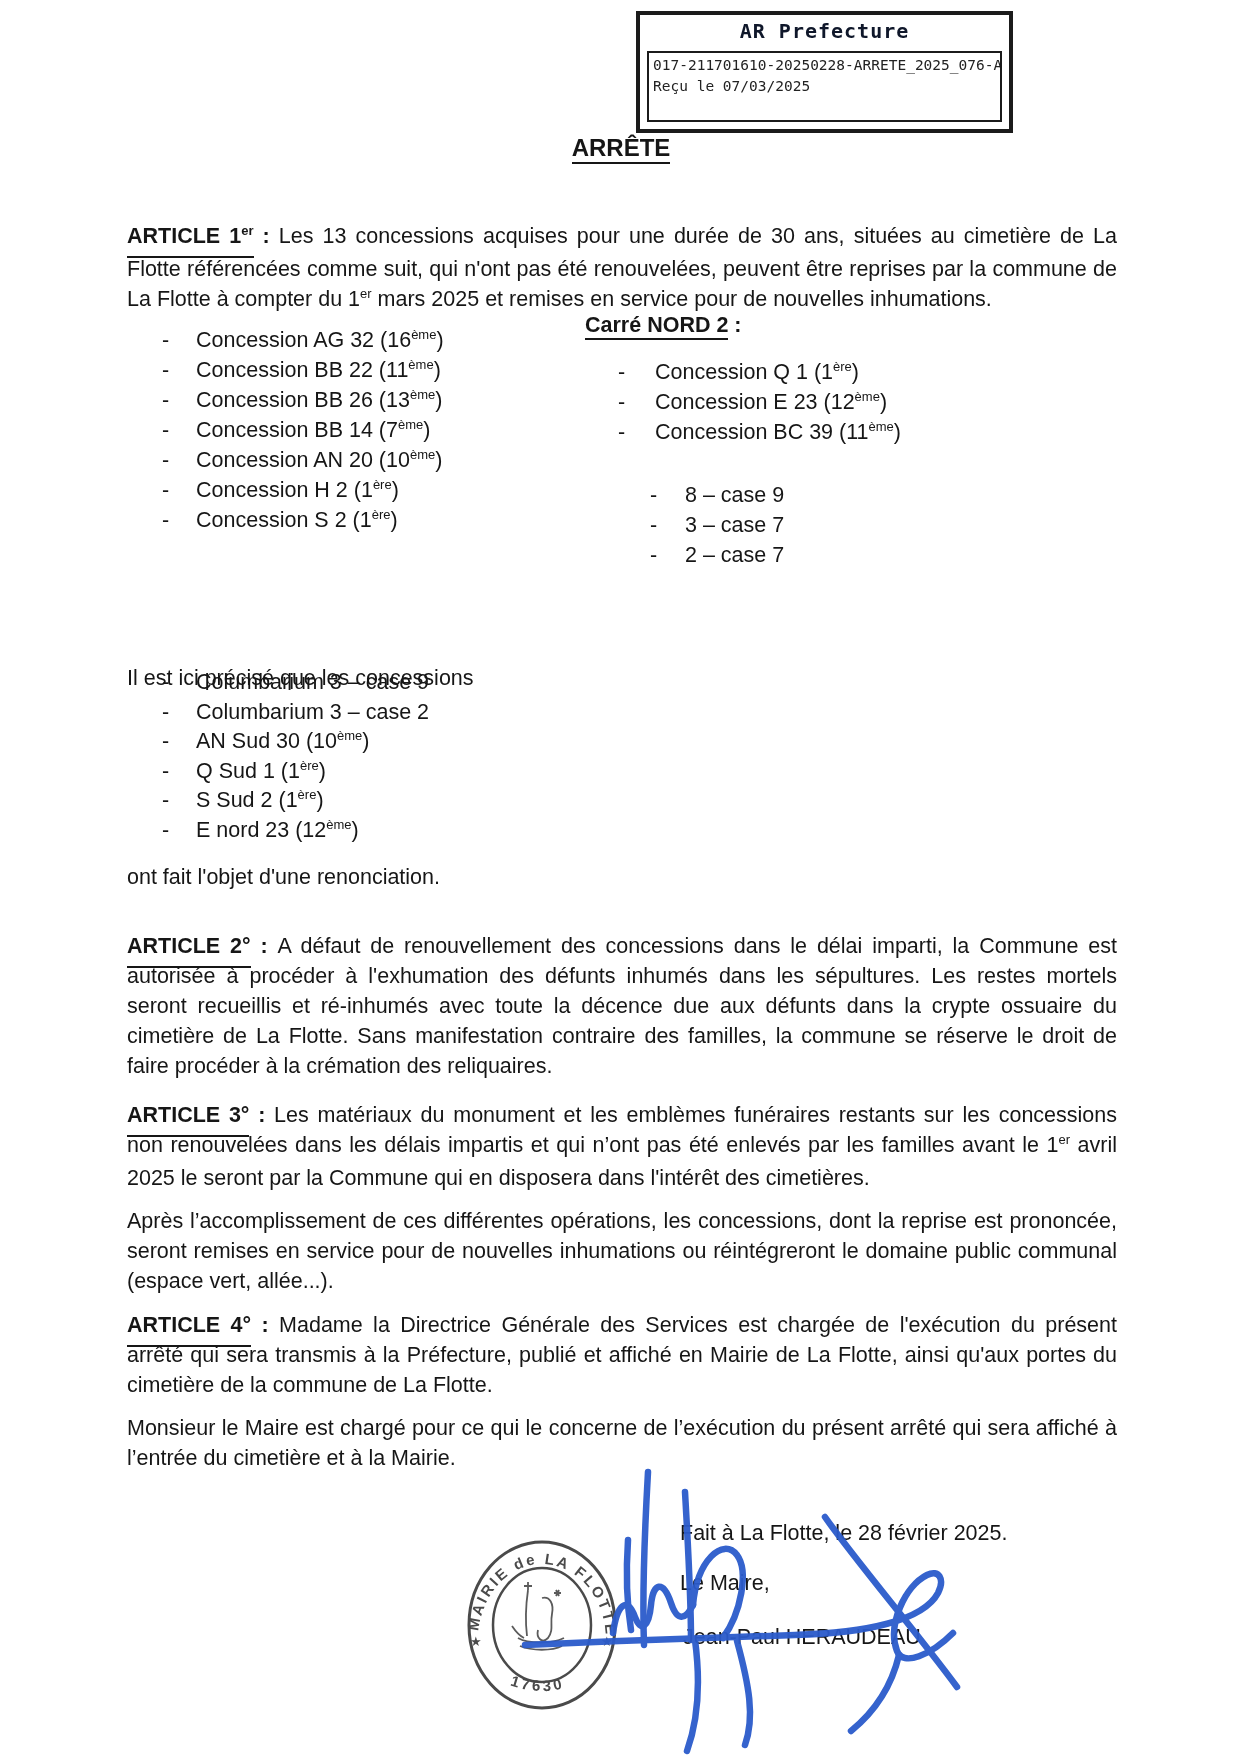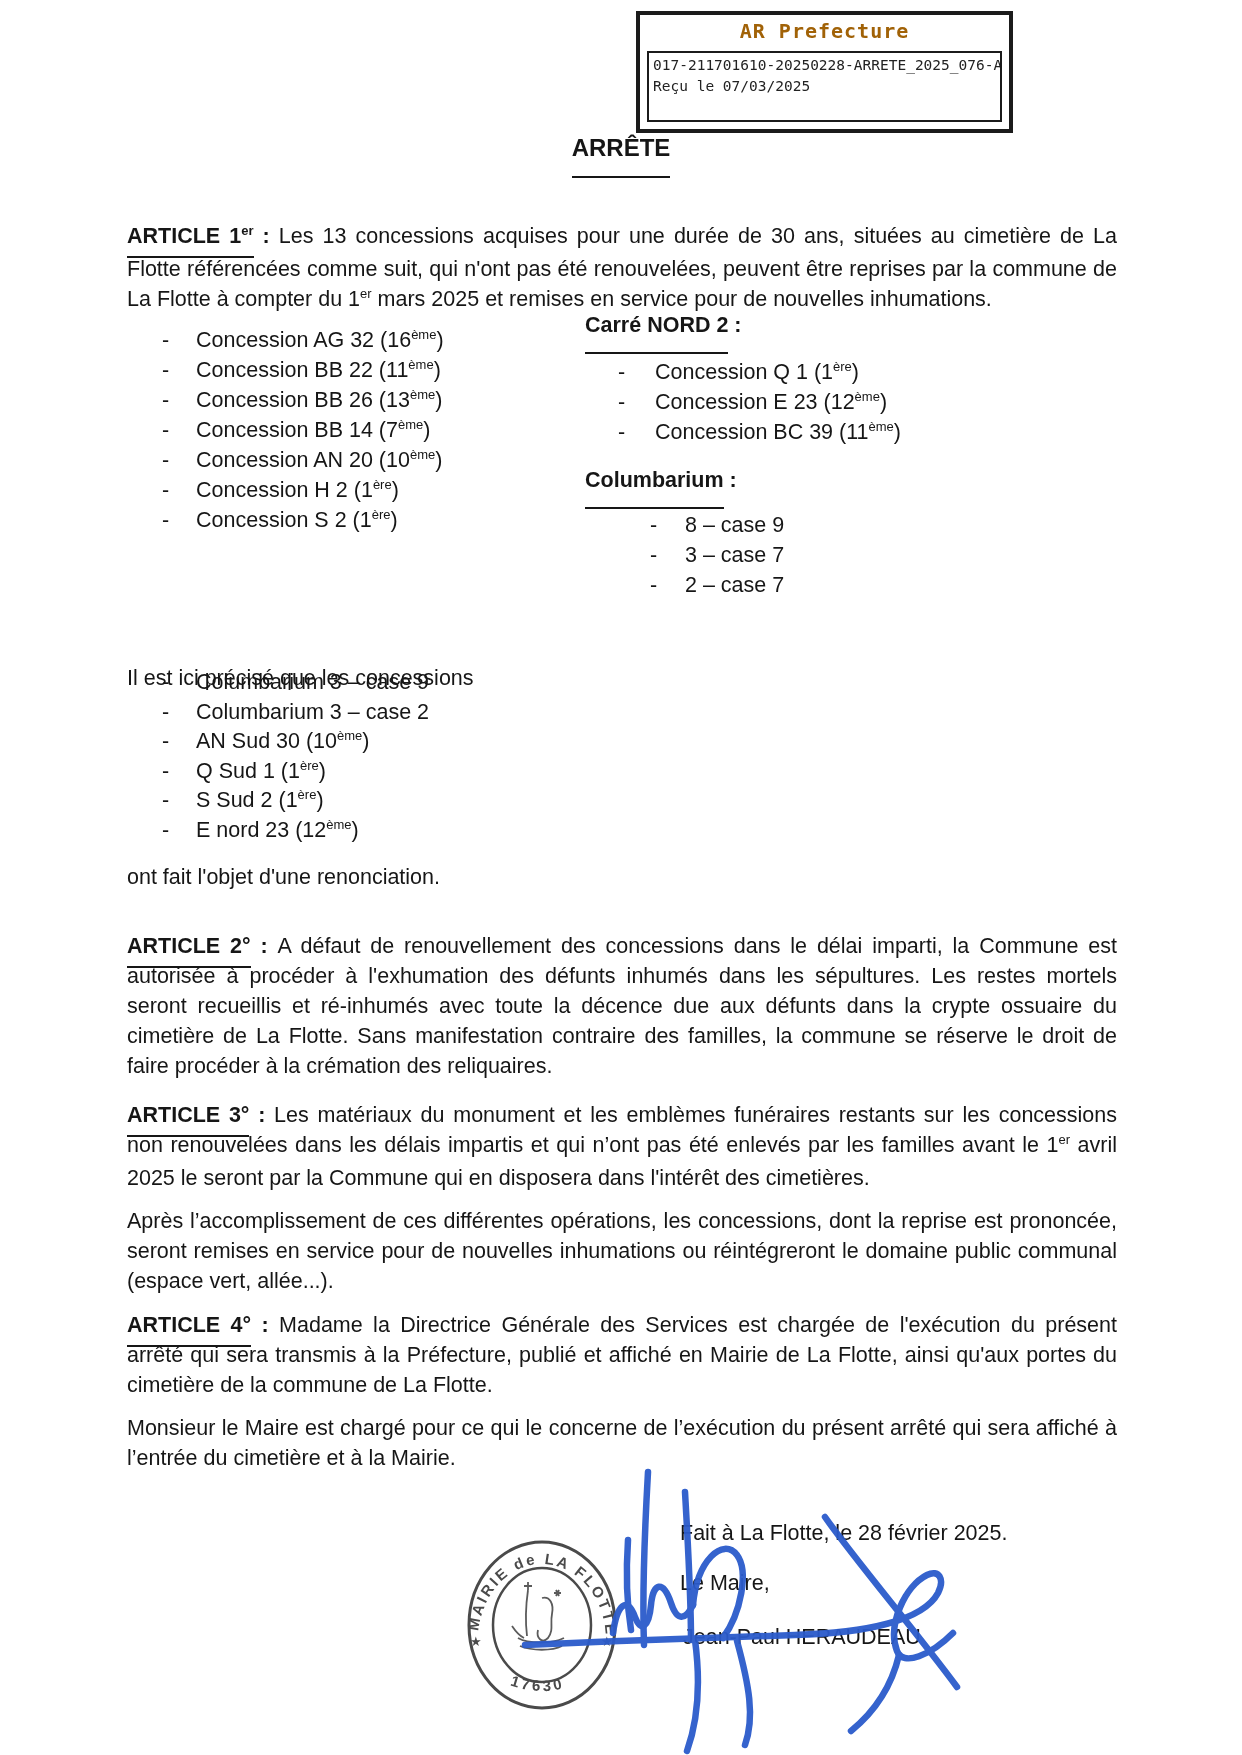--- a/index.html
+++ b/index.html
@@ -2,30 +2,30 @@
 <html><head>
 <meta charset="utf-8">
 <style>
   html,body{margin:0;padding:0;background:#ffffff;}
   .page{position:relative;width:1242px;height:1755px;background:#fff;
         font-family:"Liberation Sans",sans-serif;color:#161616;overflow:hidden;}
   .para{position:absolute;left:127px;width:990px;font-size:21.5px;line-height:30px;
         text-align:justify;}
   .single{position:absolute;left:127px;font-size:21.5px;line-height:30px;}
   .bold{font-weight:700;}
-  .u{border-bottom:2px solid currentColor;padding-bottom:15px;}
+  .u{border-bottom:2px solid currentColor;padding-bottom:1px;}
   .art-label{font-weight:700;border-bottom:2px solid currentColor;padding-bottom:8px;}
   sup.s{font-size:13px;font-weight:inherit;position:relative;top:-8px;vertical-align:baseline;}
   .doc-title{position:absolute;left:0;top:134px;width:1242px;text-align:center;
              font-size:24px;font-weight:700;}
   
   .stamp{position:absolute;left:636px;top:11px;width:377px;height:122px;
          border:4px solid #1b1b1b;background:#fff;box-sizing:border-box;}
   .stamp-title{text-align:center;font-family:"DejaVu Sans Mono",monospace;font-weight:700;
-               font-size:20px;letter-spacing:1px;margin-top:4px;color:#a16207;}
+               font-size:20px;letter-spacing:1px;margin-top:4px;color:#0f172a;}
   .stamp-inner{position:absolute;left:7px;right:7px;top:36px;bottom:7px;
                border:2.5px solid #1b1b1b;padding:2px 4px;
                font-family:"DejaVu Sans Mono",monospace;font-size:14.5px;line-height:21px;
                white-space:nowrap;overflow:hidden;color:#222;}
   
   .col{position:absolute;font-size:21.5px;line-height:30px;}
   .col-left{left:127px;top:310px;width:460px;}
   .col-right{left:585px;top:310px;width:540px;}
   .list-heading{font-weight:700;height:30px;}
   .li{position:relative;height:30px;padding-left:69px;box-sizing:border-box;}
@@ -73,21 +73,20 @@
     <div class="li"><span class="dash">-</span><span><span>Concession S 2 (1</span><sup class="s">ère</sup><span>)</span></span></div>
   </div>
 
   <div class="col col-right">
     <div class="list-heading"><span class="u">Carré NORD 2</span><span> :</span></div>
     <div class="gap17"></div>
     <div class="li"><span class="dash">-</span><span><span>Concession Q 1 (1</span><sup class="s">ère</sup><span>)</span></span></div>
     <div class="li"><span class="dash">-</span><span><span>Concession E 23 (12</span><sup class="s">ème</sup><span>)</span></span></div>
     <div class="li"><span class="dash">-</span><span><span>Concession BC 39 (11</span><sup class="s">ème</sup><span>)</span></span></div>
     <div class="gap18"></div>
-    <div class="list-heading"><span class="u">Columbarium</span><span> :</span></div>
     <div class="gap15"></div>
     <div class="li indent2"><span class="dash">-</span><span>8 – case 9</span></div>
     <div class="li indent2"><span class="dash">-</span><span>3 – case 7</span></div>
     <div class="li indent2"><span class="dash">-</span><span>2 – case 7</span></div>
   </div>
 
   <div class="single" style="top:627px;margin-top:36px;">Il est ici précisé que les concessions</div>
 
   <div class="col renon" style="left:127px;top:667px;width:560px;">
     <div class="li"><span class="dash">-</span><span>Columbarium 3 – case 9</span></div>

